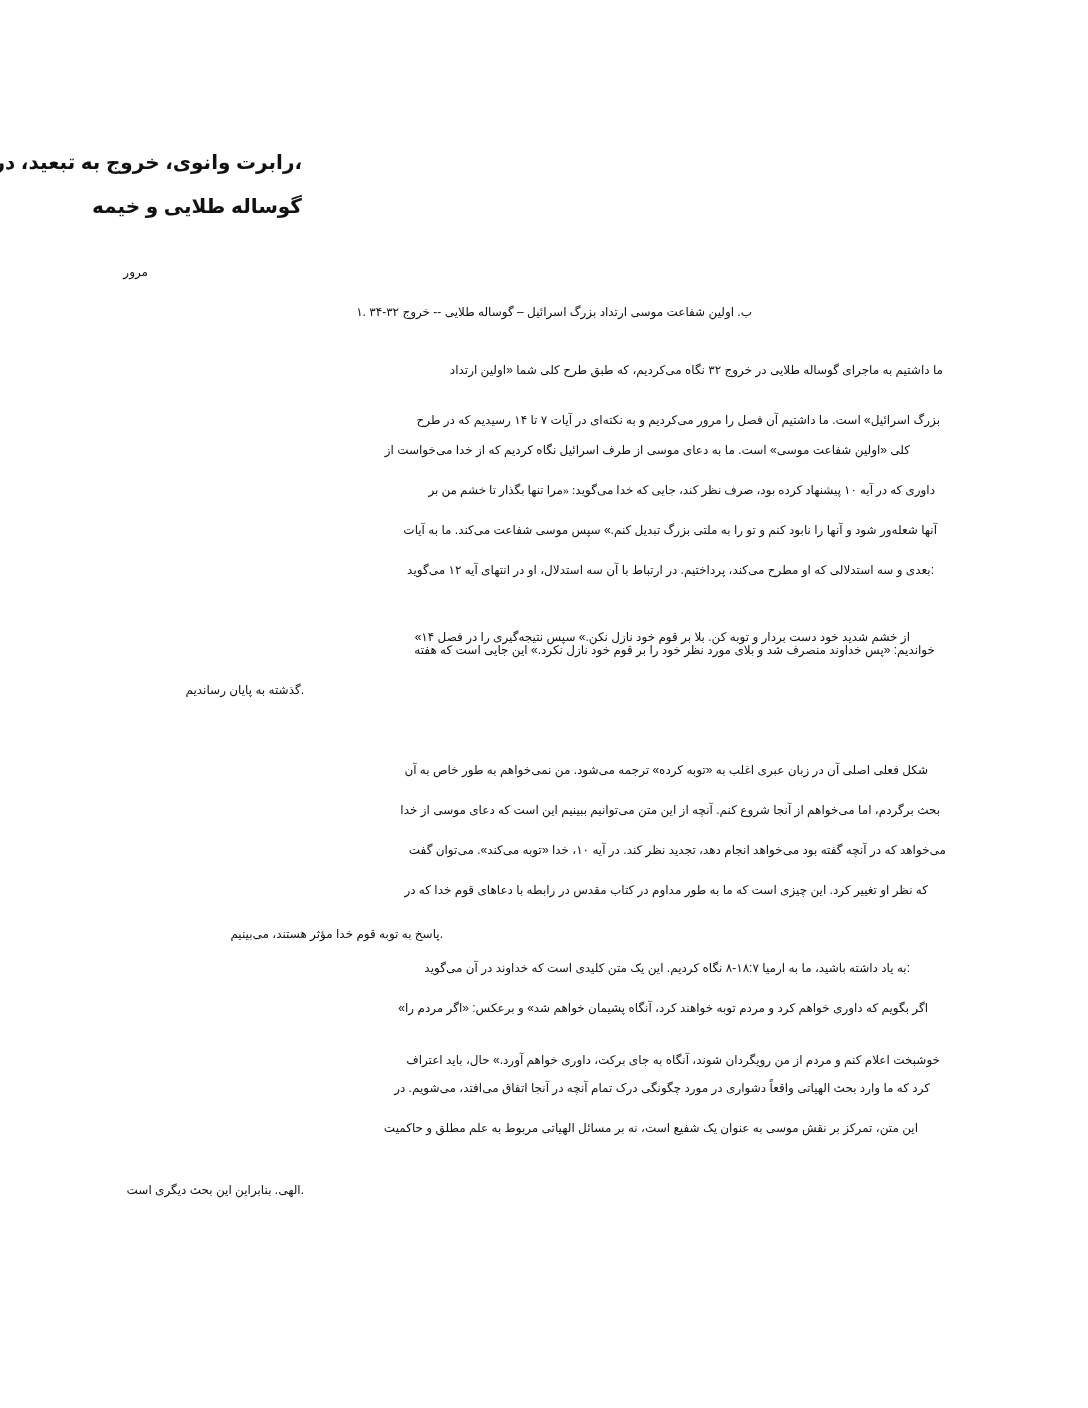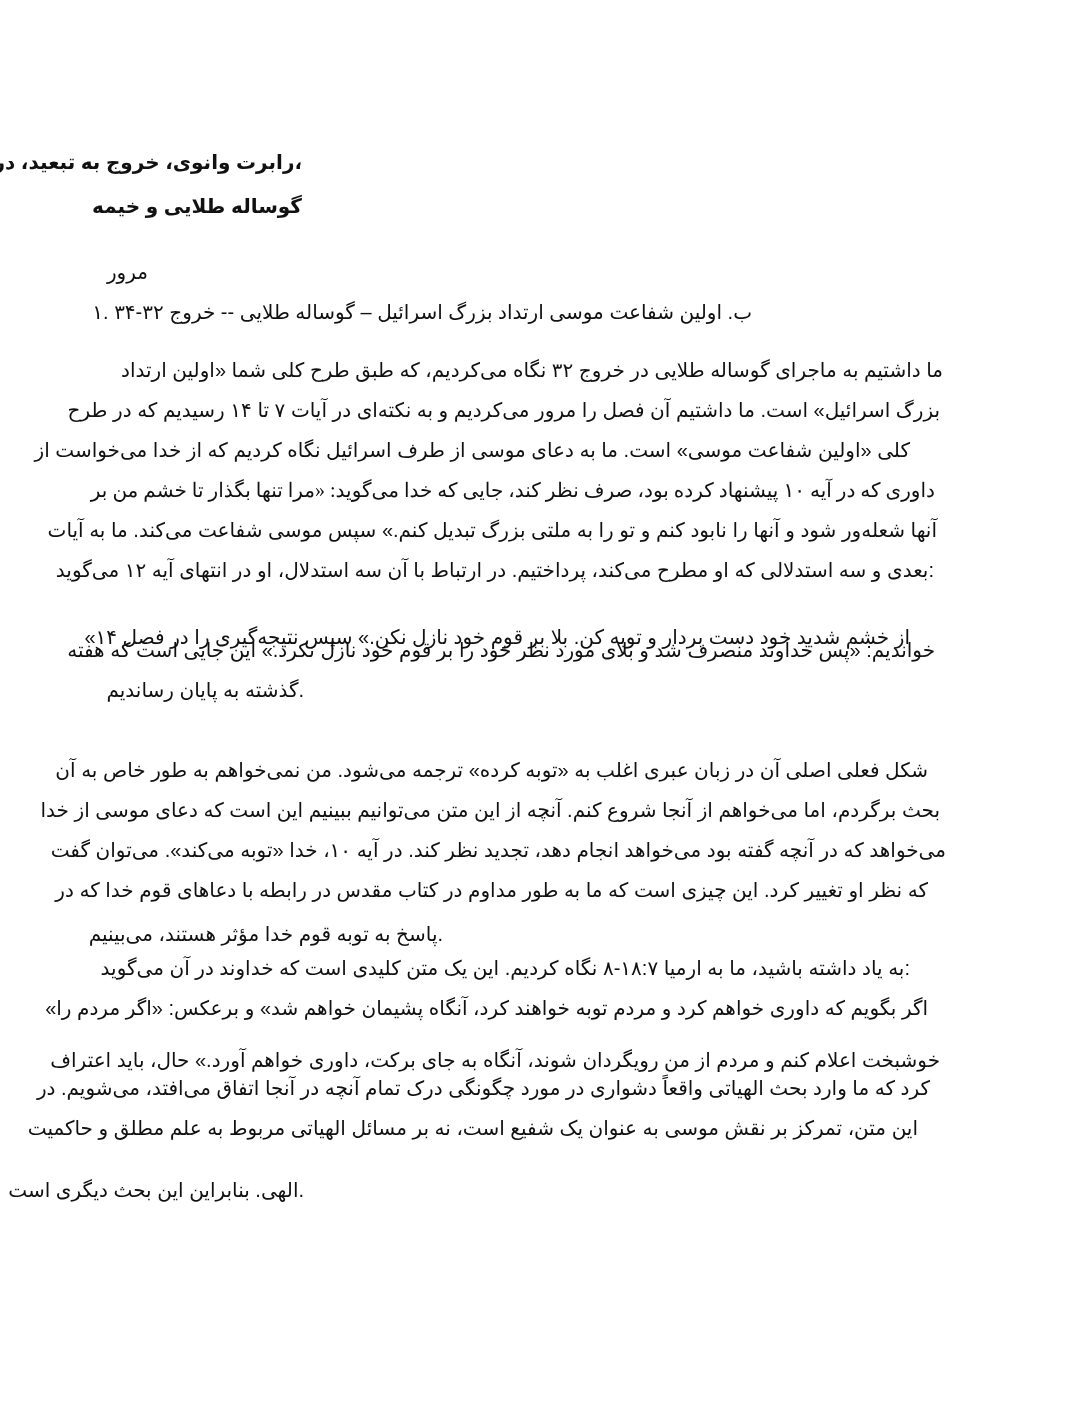--- a/index.html
+++ b/index.html
@@ -1,36 +1,36 @@
 <!DOCTYPE html>
 <html><head>
 <meta charset="utf-8">
 <style>
   html, body { margin: 0; padding: 0; background: #ffffff; }
   body { width: 1088px; height: 1408px; position: relative; overflow: hidden;
          font-family: "Liberation Sans", "DejaVu Sans", sans-serif; color: #111111; }
   .page { position: absolute; left: 0; top: 0; width: 1088px; height: 1408px; background: #ffffff; }
   .line { position: absolute; direction: rtl; white-space: nowrap; unicode-bidi: plaintext;
-          font-size: 20px; line-height: 24px; }
+          font-size: 12px; line-height: 24px; }
   .title { font-weight: bold; font-size: 20px; line-height: 28px; }
   .italic { font-style: italic; }
 </style>
 </head>
 <body>
 
 <div class="page">
 
   <div class="line title" style="right:786px; top:148px;">،رابرت وانوی، خروج به تبعید، درس ۱۵لف</div>
   <div class="line title" style="right:786px; top:192px;">گوساله طلایی و خیمه</div>
 
   <div class="line" style="right:940px; top:260px;">مرور</div>
   <div class="line" style="right:336px; top:300px;">ب. اولین شفاعت موسی ارتداد بزرگ اسرائیل – گوساله طلایی -- خروج ۳۲-۳۴ .۱</div>
 
   <div class="line" style="right:145px; top:358px;">ما داشتیم به ماجرای گوساله طلایی در خروج ۳۲ نگاه می‌کردیم، که طبق طرح کلی شما «اولین ارتداد</div>
-  <div class="line" style="right:148px; top:398px;">بزرگ اسرائیل» است. ما داشتیم آن فصل را مرور می‌کردیم و به نکته‌ای در آیات ۷ تا ۱۴ رسیدیم که در طرح</div>
+  <div class="line" style="right:148px; top:408px;">بزرگ اسرائیل» است. ما داشتیم آن فصل را مرور می‌کردیم و به نکته‌ای در آیات ۷ تا ۱۴ رسیدیم که در طرح</div>
   <div class="line" style="right:178px; top:438px;">کلی «اولین شفاعت موسی» است. ما به دعای موسی از طرف اسرائیل نگاه کردیم که از خدا می‌خواست از</div>
   <div class="line" style="right:153px; top:478px;font-family:Liberation Serif, serif;">داوری که در آیه ۱۰ پیشنهاد کرده بود، صرف نظر کند، جایی که خدا می‌گوید: «مرا تنها بگذار تا خشم من بر</div>
   <div class="line" style="right:151px; top:518px;">آنها شعله‌ور شود و آنها را نابود کنم و تو را به ملتی بزرگ تبدیل کنم.» سپس موسی شفاعت می‌کند. ما به آیات</div>
   <div class="line" style="right:154px; top:558px;">:بعدی و سه استدلالی که او مطرح می‌کند، پرداختیم. در ارتباط با آن سه استدلال، او در انتهای آیه ۱۲ می‌گوید</div>
   <div class="line" style="right:178px; top:625px;">از خشم شدید خود دست بردار و توبه کن. بلا بر قوم خود نازل نکن.» سپس نتیجه‌گیری را در فصل ۱۴»</div>
   <div class="line" style="right:153px; top:638px;">خواندیم: «پس خداوند منصرف شد و بلای مورد نظر خود را بر قوم خود نازل نکرد.» این جایی است که هفته</div>
   <div class="line" style="right:784px; top:678px;">.گذشته به پایان رساندیم</div>
 
   <div class="line" style="right:160px; top:758px;">شکل فعلی اصلی آن در زبان عبری اغلب به «توبه کرده» ترجمه می‌شود. من نمی‌خواهم به طور خاص به آن</div>
   <div class="line" style="right:148px; top:798px;">بحث برگردم، اما می‌خواهم از آنجا شروع کنم. آنچه از این متن می‌توانیم ببینیم این است که دعای موسی از خدا</div>

